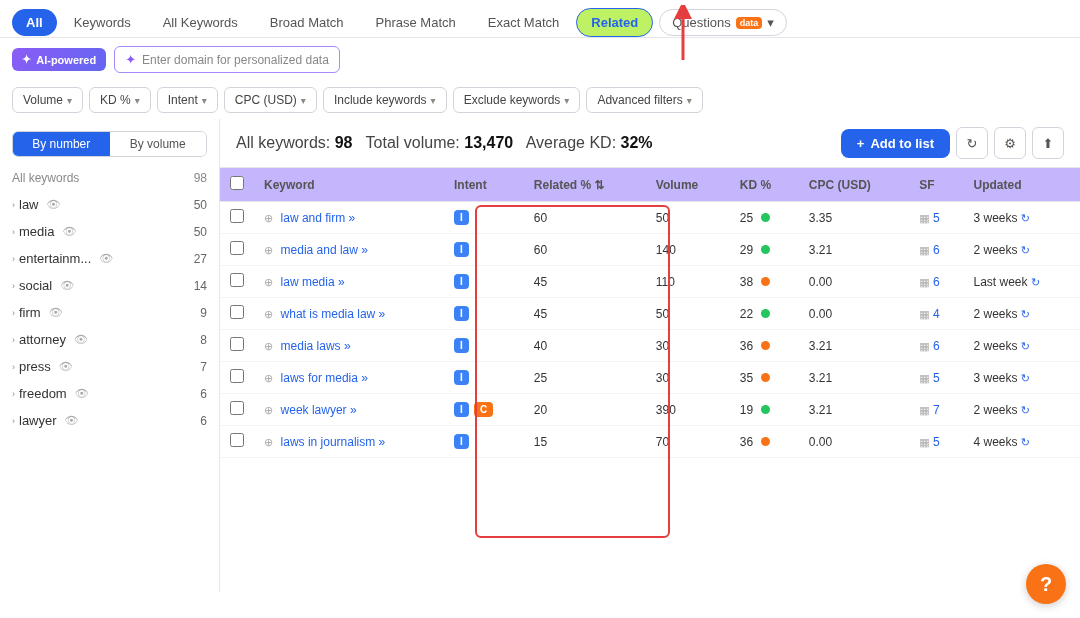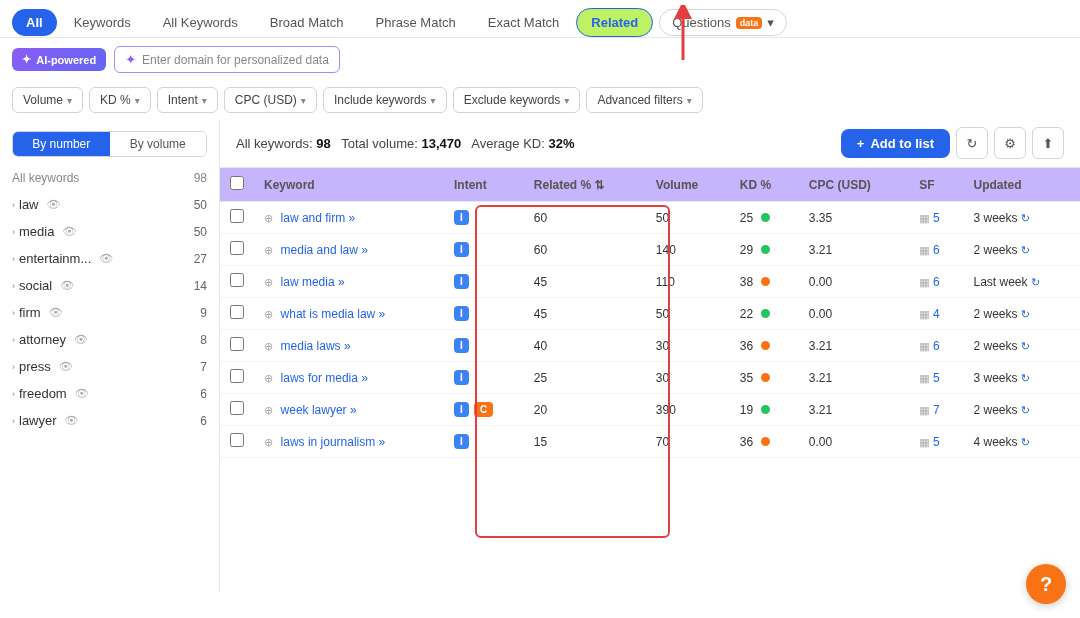--- a/index.html
+++ b/index.html
@@ -88,21 +88,21 @@
     .eye-icon { color: #aaa; font-size: 11px; margin-left: 4px; }
 
     
     .main-area { flex: 1; display: flex; flex-direction: column; overflow: hidden; }
 
     
     .stats-bar {
       display: flex; align-items: center; justify-content: space-between;
       padding: 8px 16px; border-bottom: 1px solid #e5e7eb;
     }
-    .stats-text { font-size: 13px; color: #444; }
+    .stats-text { font-size: 16px; color: #444; }
     .stats-text strong { color: #111; }
     .stats-actions { display: flex; align-items: center; gap: 6px; }
     .add-to-list-btn {
       display: flex; align-items: center; gap: 6px;
       background: #2563eb; color: #fff; border: none; border-radius: 8px;
       padding: 7px 16px; font-size: 13px; font-weight: 600; cursor: pointer;
     }
     .icon-btn {
       width: 32px; height: 32px; border: 1px solid #d1d5db; border-radius: 6px;
       display: flex; align-items: center; justify-content: center;

